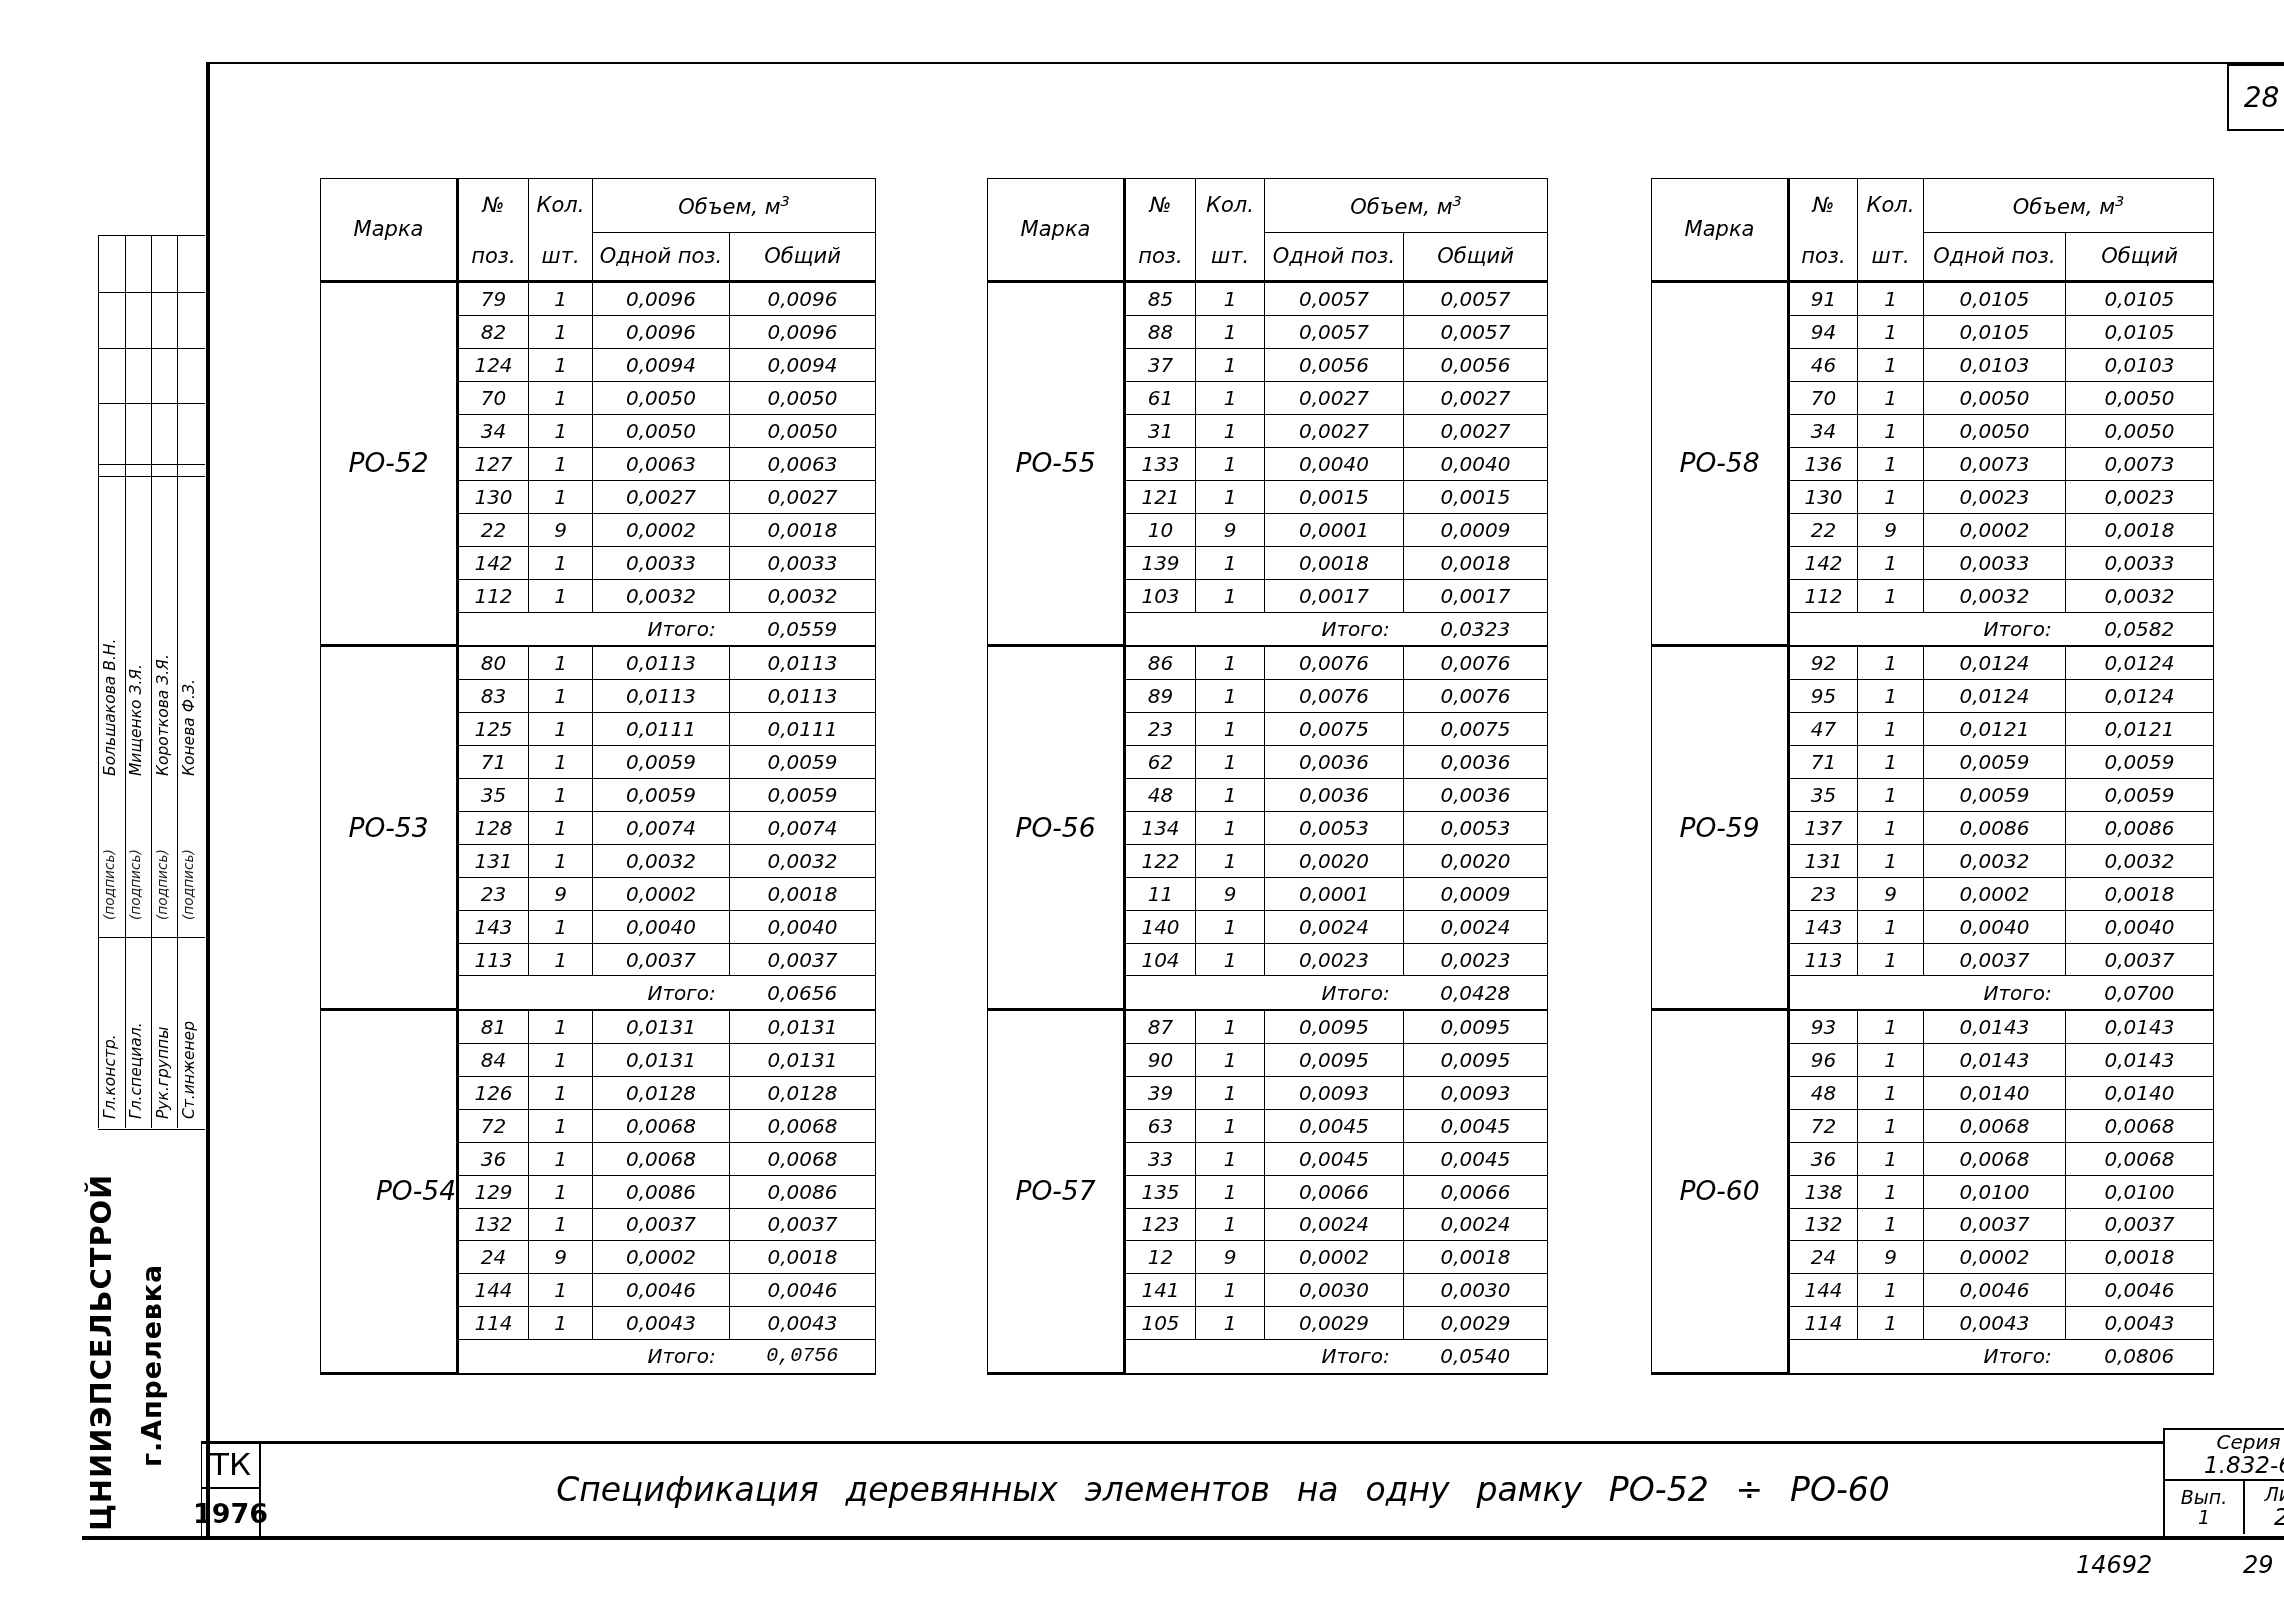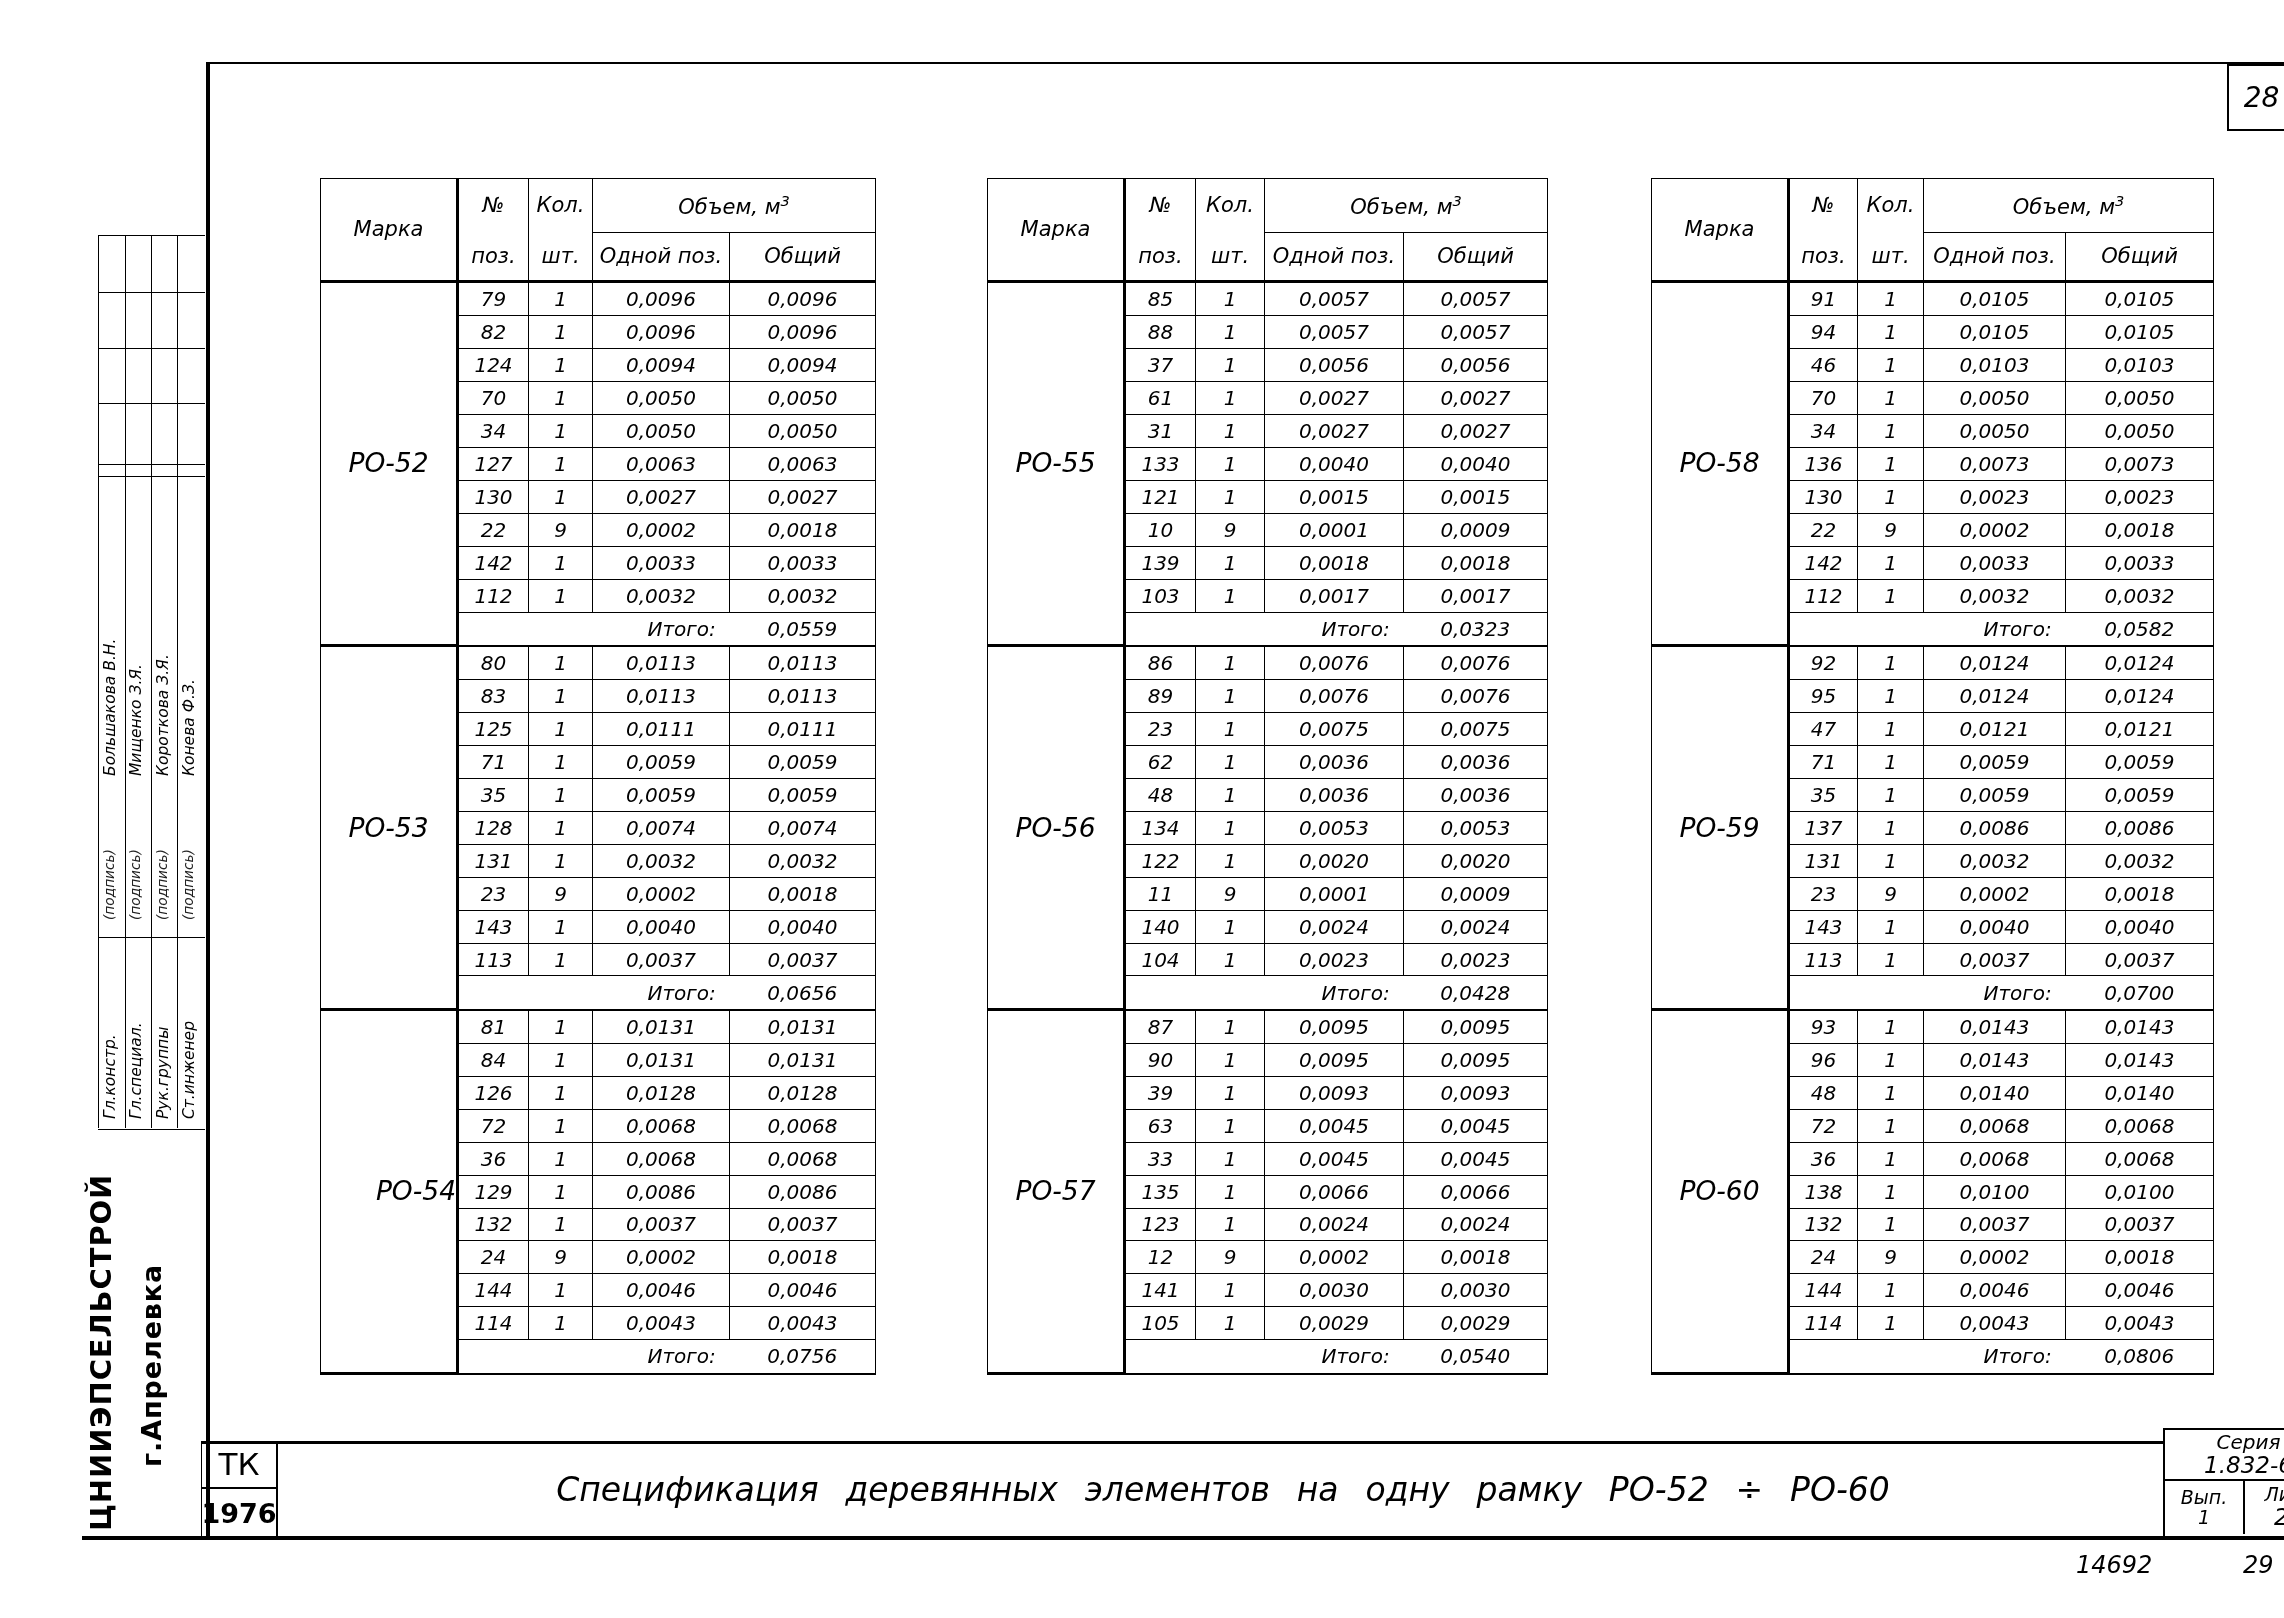--- a/index.html
+++ b/index.html
@@ -37,21 +37,21 @@
                     font-style:italic;font-weight:normal;font-size:20px;line-height:1;}
   .spec thead th{font-size:21px;}
   .spec .mark{font-size:26.5px;}
   .spec .thick-l{border-left:3.7px solid #000;}
   .spec .thick-b{border-bottom:3.2px solid #000;}
   .spec .total-row td{border-bottom:2.7px solid #000;}
   .spec sup{font-size:14.6px;}
 
   
   #title-block{left:201px;top:1441px;width:2099px;height:96px;border-top:3.7px solid #000;box-sizing:border-box;}
-  #tk-box{left:201px;top:1441px;width:77px;height:96px;border-left:1.8px solid #000;border-right:2.3px solid #000;box-sizing:border-box;}
+  #tk-box{left:201px;top:1441px;width:60px;height:96px;border-left:1.8px solid #000;border-right:2.3px solid #000;box-sizing:border-box;}
   #tk-top{position:absolute;left:0;top:0;width:100%;height:48px;border-bottom:2.3px solid #000;box-sizing:border-box;
           display:flex;align-items:center;justify-content:center;font-size:31px;}
   #tk-bot{position:absolute;left:0;top:48px;width:100%;height:48px;display:flex;align-items:center;justify-content:center;
           font-size:27px;font-weight:bold;}
   #title-text{left:283px;top:1441px;width:1880px;height:96px;display:flex;align-items:center;justify-content:center;
               font-size:33px;word-spacing:16.4px;}
   #series-box{left:2163px;top:1428px;width:171px;height:110px;border:2.7px solid #000;box-sizing:border-box;background:#fff;}
   #series-top{position:absolute;left:0;top:0;width:100%;height:51px;border-bottom:2.3px solid #000;box-sizing:border-box;
               display:flex;flex-direction:column;align-items:center;justify-content:center;font-size:20px;line-height:1.05;}
   #series-bl{position:absolute;left:0;top:51px;width:48%;height:53px;border-right:2.3px solid #000;box-sizing:border-box;
@@ -316,21 +316,21 @@
         <td>0,0046</td>
       </tr>
       <tr>
         <td class="thick-l">114</td>
         <td>1</td>
         <td>0,0043</td>
         <td>0,0043</td>
       </tr>
       <tr class="total-row">
         <td colspan="3" class="thick-l" style="text-align: right; padding-right: 13.7px; border-right: none;">Итого:</td>
-        <td style="border-left: none;">0,0756</td>
+        <td style="border-left: none; font-family: Liberation Mono, monospace;">0,0756</td>
       </tr>
     </tbody>
 </table>
 
 <table class="spec" id="table-2" style="left:987px;top:178px;width:560px;height:1197px;">
   <colgroup>
       <col style="width:137px">
       <col style="width:71px">
       <col style="width:69px">
       <col style="width:139px">

